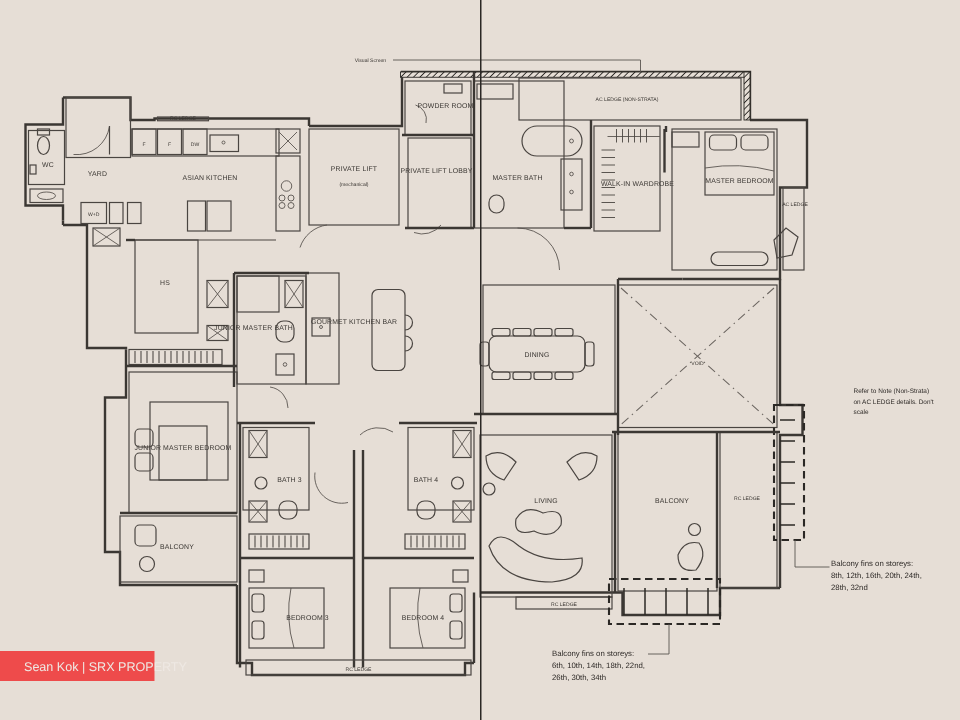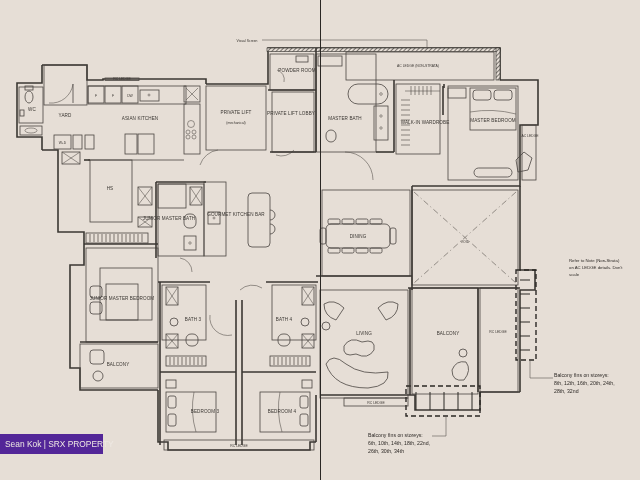--- a/index.html
+++ b/index.html
@@ -7,21 +7,21 @@
   svg{position:absolute;left:0;top:0;}
   .lbl{font-family:"Liberation Sans",sans-serif;font-size:4.6px;fill:#3a3632;text-anchor:middle;letter-spacing:0.1px;}
   .lbl-s{font-family:"Liberation Sans",sans-serif;font-size:3.4px;fill:#3a3632;text-anchor:middle;}
   .note{font-family:"Liberation Sans",sans-serif;font-size:5.2px;fill:#2e2a27;}
   .wall{fill:none;stroke:#3b3733;stroke-width:1.6;}
   .thin{fill:none;stroke:#4a4541;stroke-width:0.8;}
   .hair{fill:none;stroke:#5a5550;stroke-width:0.6;}
   .dash{fill:none;stroke:#2b2825;stroke-width:1.4;stroke-dasharray:5 3;}
   .diag{fill:none;stroke:#6b6560;stroke-width:0.7;stroke-dasharray:6 3 1 3;}
   .hatch{fill:url(#hatch);stroke:#2b2825;stroke-width:0.6;}
-  #watermark{position:absolute;left:0;top:434px;width:103px;height:20px;background:#4c1d95;color:#efe9e4;font-size:8.4px;line-height:20px;padding-left:5px;box-sizing:border-box;white-space:nowrap;opacity:0.95;}
+  #watermark{position:absolute;left:0;top:434px;width:103px;height:20px;background:#ef4444;color:#efe9e4;font-size:8.4px;line-height:20px;padding-left:16px;box-sizing:border-box;white-space:nowrap;opacity:0.95;}
   #divider{position:absolute;left:320px;top:0;width:1.4px;height:480px;background:#2a2724;}
 </style>
 </head>
 <body>
 
 <div id="plan">
 <svg width="640" height="480" viewBox="0 0 640 480">
   <defs>
     <pattern id="hatch" width="3" height="3" patternUnits="userSpaceOnUse" patternTransform="rotate(45)">
       <rect width="3" height="3" fill="#e6ded6"></rect>

